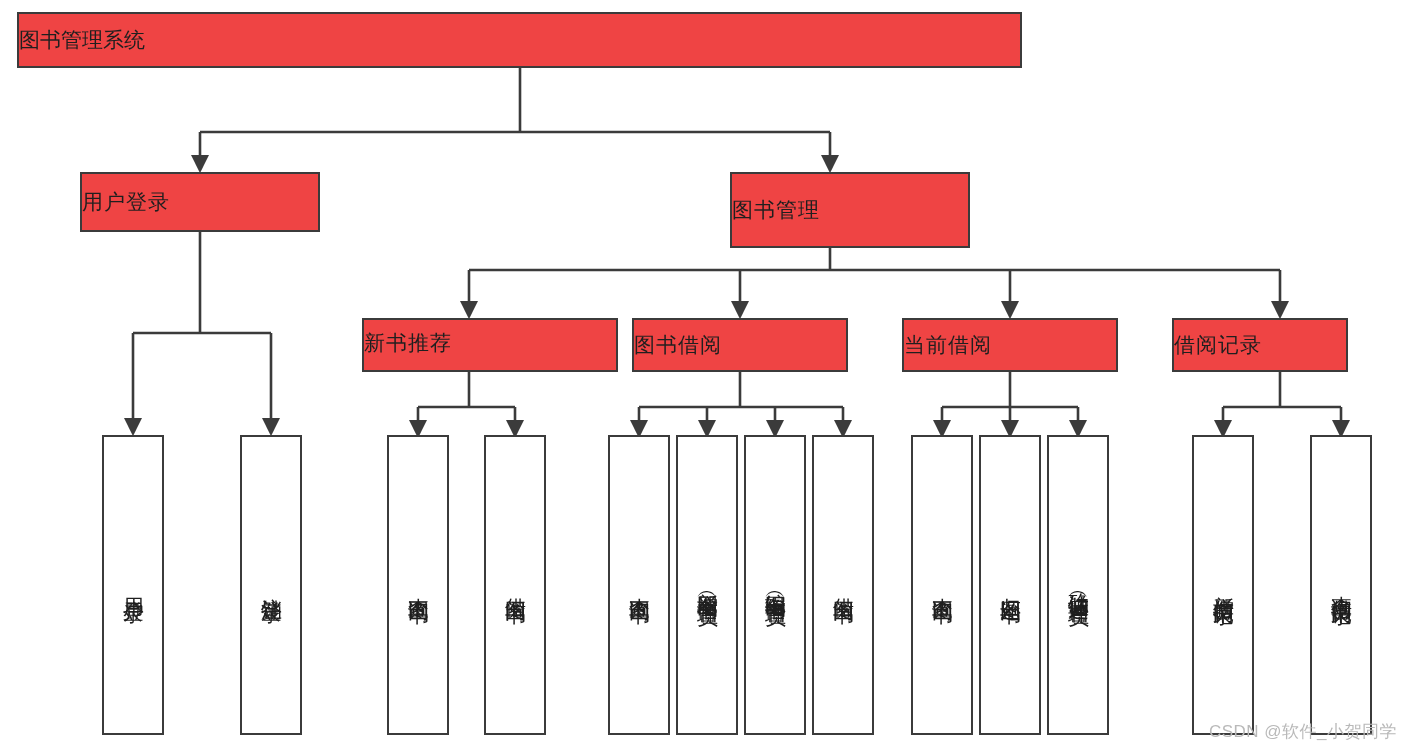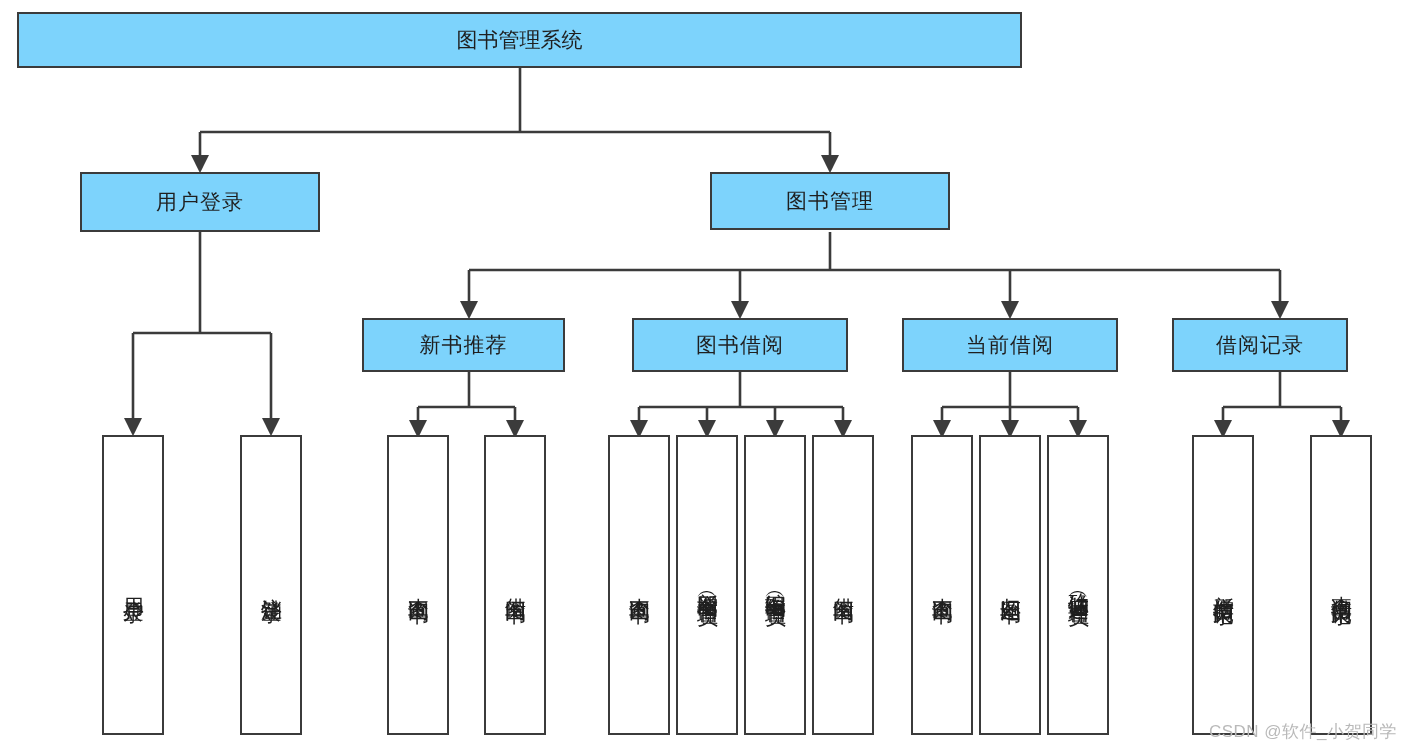--- a/index.html
+++ b/index.html
@@ -7,25 +7,25 @@
     width:1405px;height:747px;overflow:hidden;
     font-family:"Liberation Sans","DejaVu Sans",sans-serif;
     color:#262626;
   }
   #diagram{position:relative;width:1405px;height:747px;}
   svg#edges{position:absolute;left:0;top:0;width:1405px;height:747px;}
 
   .node{
     position:absolute;
     box-sizing:border-box;
-    background:#7dd3fc;
+    background:#ef4444;
     border:2px solid #3b3b3b;
     display:flex;
     align-items:center;
-    justify-content:center;
+    justify-content:flex-start;
     color:#1f1f1f;
   }
   .node.h-label{font-size:21px;line-height:1.2;letter-spacing:1px;}
   .node.root{font-size:21px;}
   .leaf{
     position:absolute;
     box-sizing:border-box;
     background:#ffffff;
     border:2px solid #3b3b3b;
     display:flex;
@@ -108,25 +108,25 @@
     </g>
   </svg>
 
   <div class="node root" style="left:17px;top:12px;width:1005px;height:56px;">
     <span>图书管理系统</span>
   </div>
 
   <div class="node h-label" style="left:80px;top:172px;width:240px;height:60px;">
     <span>用户登录</span>
   </div>
-  <div class="node h-label" style="left:710px;top:172px;width:240px;height:58px;">
+  <div class="node h-label" style="left:730px;top:172px;width:240px;height:76px;">
     <span>图书管理</span>
   </div>
 
-  <div class="node h-label" style="left:362px;top:318px;width:203px;height:54px;">
+  <div class="node h-label" style="left:362px;top:318px;width:256px;height:54px;font-family:Liberation Mono, monospace;">
     <span>新书推荐</span>
   </div>
   <div class="node h-label" style="left:632px;top:318px;width:216px;height:54px;">
     <span>图书借阅</span>
   </div>
   <div class="node h-label" style="left:902px;top:318px;width:216px;height:54px;">
     <span>当前借阅</span>
   </div>
   <div class="node h-label" style="left:1172px;top:318px;width:176px;height:54px;">
     <span>借阅记录</span>

